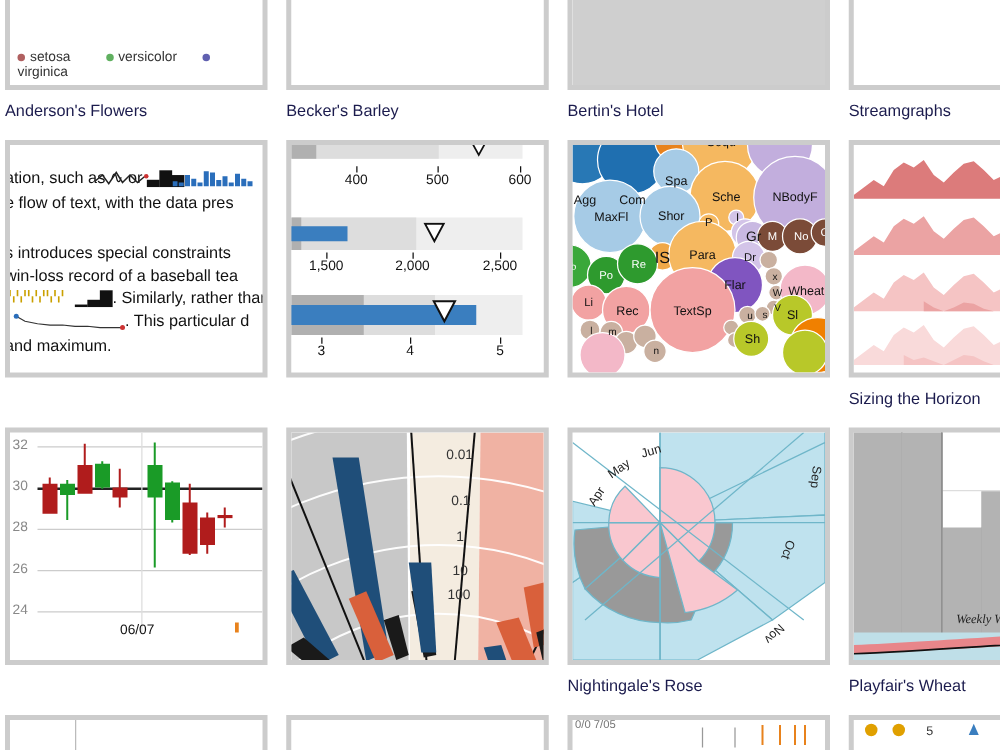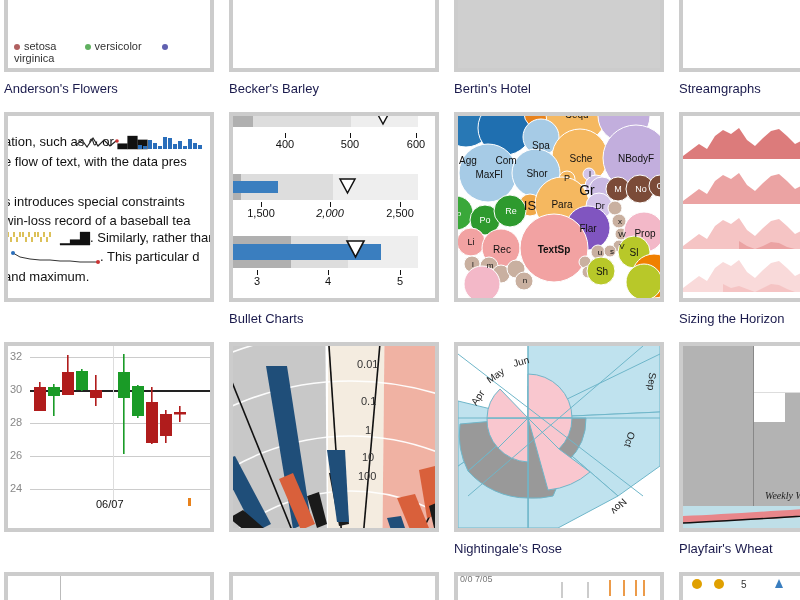--- a/index.html
+++ b/index.html
@@ -296,42 +296,41 @@
             <div class="bullet-range2" style="left:0;top:58px;width:100px;height:26px;"></div>
             <div class="bullet-range1" style="left:0;top:58px;width:8px;height:26px;"></div>
             <div class="bullet-measure" style="left:0;top:65px;width:45px;height:12px;"></div>
             <svg style="position:absolute;left:105px;top:62px" width="20" height="17">
               <polygon points="2,1 17,1 9.5,15" fill="#fff" stroke="#111" stroke-width="1.5"></polygon>
             </svg>
             <div class="bullet-tickmark" style="left:28px;top:86px;height:5px;"></div>
             <div class="bullet-tickmark" style="left:97px;top:86px;height:5px;"></div>
             <div class="bullet-tickmark" style="left:167px;top:86px;height:5px;"></div>
             <div class="bullet-tick" style="left:6px;top:91px;width:44px;">1,500</div>
-            <div class="bullet-tick" style="left:75px;top:91px;width:44px;font-style:italic;">2,000</div>
+            <div class="bullet-tick" style="left:75px;top:91px;width:44px;">2,000</div>
             <div class="bullet-tick" style="left:145px;top:91px;width:44px;">2,500</div>
           </div>
 
           <div>
             <div class="bullet-range3" style="left:0;top:120px;width:185px;height:32px;"></div>
             <div class="bullet-range2" style="left:0;top:120px;width:115px;height:32px;"></div>
             <div class="bullet-range1" style="left:0;top:120px;width:58px;height:32px;"></div>
             <div class="bullet-measure" style="left:0;top:128px;width:148px;height:16px;"></div>
             <svg style="position:absolute;left:112px;top:124px" width="22" height="20">
               <polygon points="2,1 19,1 10.5,17" fill="#fff" stroke="#111" stroke-width="1.6"></polygon>
             </svg>
             <div class="bullet-tickmark" style="left:24px;top:154px;height:5px;"></div>
             <div class="bullet-tickmark" style="left:95px;top:154px;height:5px;"></div>
             <div class="bullet-tickmark" style="left:167px;top:154px;height:5px;"></div>
             <div class="bullet-tick" style="left:6px;top:159px;width:36px;">3</div>
             <div class="bullet-tick" style="left:77px;top:159px;width:36px;">4</div>
             <div class="bullet-tick" style="left:149px;top:159px;width:36px;">5</div>
           </div>
         </div>
       </div>
-      <div class="caption">Bullet Charts</div>
     </div>
 
     <div class="cell">
       <div class="thumb">
         <div class="inner">
           <svg width="202" height="182" style="position:absolute;left:0;top:0">
             <g stroke="#fff" stroke-width="1">
               <circle cx="8" cy="5" r="26" fill="#2878b5"></circle>
               <circle cx="47" cy="12" r="27" fill="#1f6fb0"></circle>
               <circle cx="82" cy="-3" r="16" fill="#e8821c"></circle>
@@ -382,35 +381,35 @@
           </svg>
           <div class="bub" style="left:-8px;top:36px;width:36px;height:16px;">Agg</div>
           <div class="bub" style="left:29px;top:36px;width:38px;height:16px;">Com</div>
           <div class="bub" style="left:66px;top:22px;width:34px;height:14px;">Spa</div>
           <div class="bub" style="left:100px;top:-9px;width:38px;height:14px;">Sequ</div>
           <div class="bub" style="left:103px;top:34px;width:40px;height:16px;">Sche</div>
           <div class="bub" style="left:150px;top:34px;width:56px;height:16px;">NBodyF</div>
           <div class="bub" style="left:8px;top:50px;width:46px;height:16px;">MaxFl</div>
           <div class="bub" style="left:58px;top:49px;width:42px;height:16px;">Shor</div>
           <div class="bub" style="left:102px;top:56px;width:14px;height:12px;font-size:9px">P</div>
-          <div class="bub" style="left:118px;top:68px;width:22px;height:12px;font-size:14px">Gr</div>
+          <div class="bub" style="left:134px;top:68px;width:22px;height:12px;font-size:11px">Gr</div>
           <div class="bub" style="left:126px;top:52px;width:12px;height:12px;font-size:9px">I</div>
           <div class="bub" style="left:151px;top:67px;width:18px;height:12px;color:#fff;font-size:9px">M</div>
           <div class="bub" style="left:172px;top:67px;width:22px;height:12px;color:#fff;font-size:9px">No</div>
           <div class="bub" style="left:194px;top:64px;width:16px;height:12px;color:#fff;font-size:9px">O</div>
           <div class="bub" style="left:62px;top:83px;width:20px;height:12px;font-size:13px">IS</div>
           <div class="bub" style="left:84px;top:81px;width:40px;height:14px;">Para</div>
           <div class="bub" style="left:133px;top:84px;width:18px;height:12px;font-size:9px">Dr</div>
           <div class="bub" style="left:113px;top:105px;width:34px;height:14px;">Flar</div>
-          <div class="bub" style="left:171px;top:110px;width:32px;height:14px;">Prop</div>
+          <div class="bub" style="left:171px;top:110px;width:32px;height:14px;">Wheat</div>
           <div class="bub" style="left:17px;top:98px;width:20px;height:12px;color:#fff;font-size:9px">Po</div>
           <div class="bub" style="left:43px;top:89px;width:20px;height:12px;color:#fff;font-size:9px">Re</div>
           <div class="bub" style="left:5px;top:120px;width:16px;height:12px;font-size:9px">Li</div>
           <div class="bub" style="left:28px;top:126px;width:32px;height:14px;">Rec</div>
-          <div class="bub" style="left:70px;top:126px;width:52px;height:14px;font-weight:bold;">TextSp</div>
+          <div class="bub" style="left:70px;top:126px;width:52px;height:14px;">TextSp</div>
           <div class="bub" style="left:166px;top:130px;width:20px;height:12px;">Sl</div>
           <div class="bub" style="left:133px;top:149px;width:22px;height:12px;">Sh</div>
           <div class="bub" style="left:156px;top:100px;width:12px;height:10px;font-size:8px">x</div>
           <div class="bub" style="left:158px;top:113px;width:12px;height:10px;font-size:8px">W</div>
           <div class="bub" style="left:158px;top:125px;width:12px;height:10px;font-size:8px">V</div>
           <div class="bub" style="left:136px;top:131px;width:12px;height:10px;font-size:8px">u</div>
           <div class="bub" style="left:148px;top:130px;width:12px;height:10px;font-size:8px">s</div>
           <div class="bub" style="left:26px;top:144px;width:12px;height:10px;font-size:8px">m</div>
           <div class="bub" style="left:61px;top:159px;width:12px;height:10px;font-size:8px">n</div>
           <div class="bub" style="left:-8px;top:92px;width:16px;height:10px;color:#fff;font-size:8px">ib</div>

